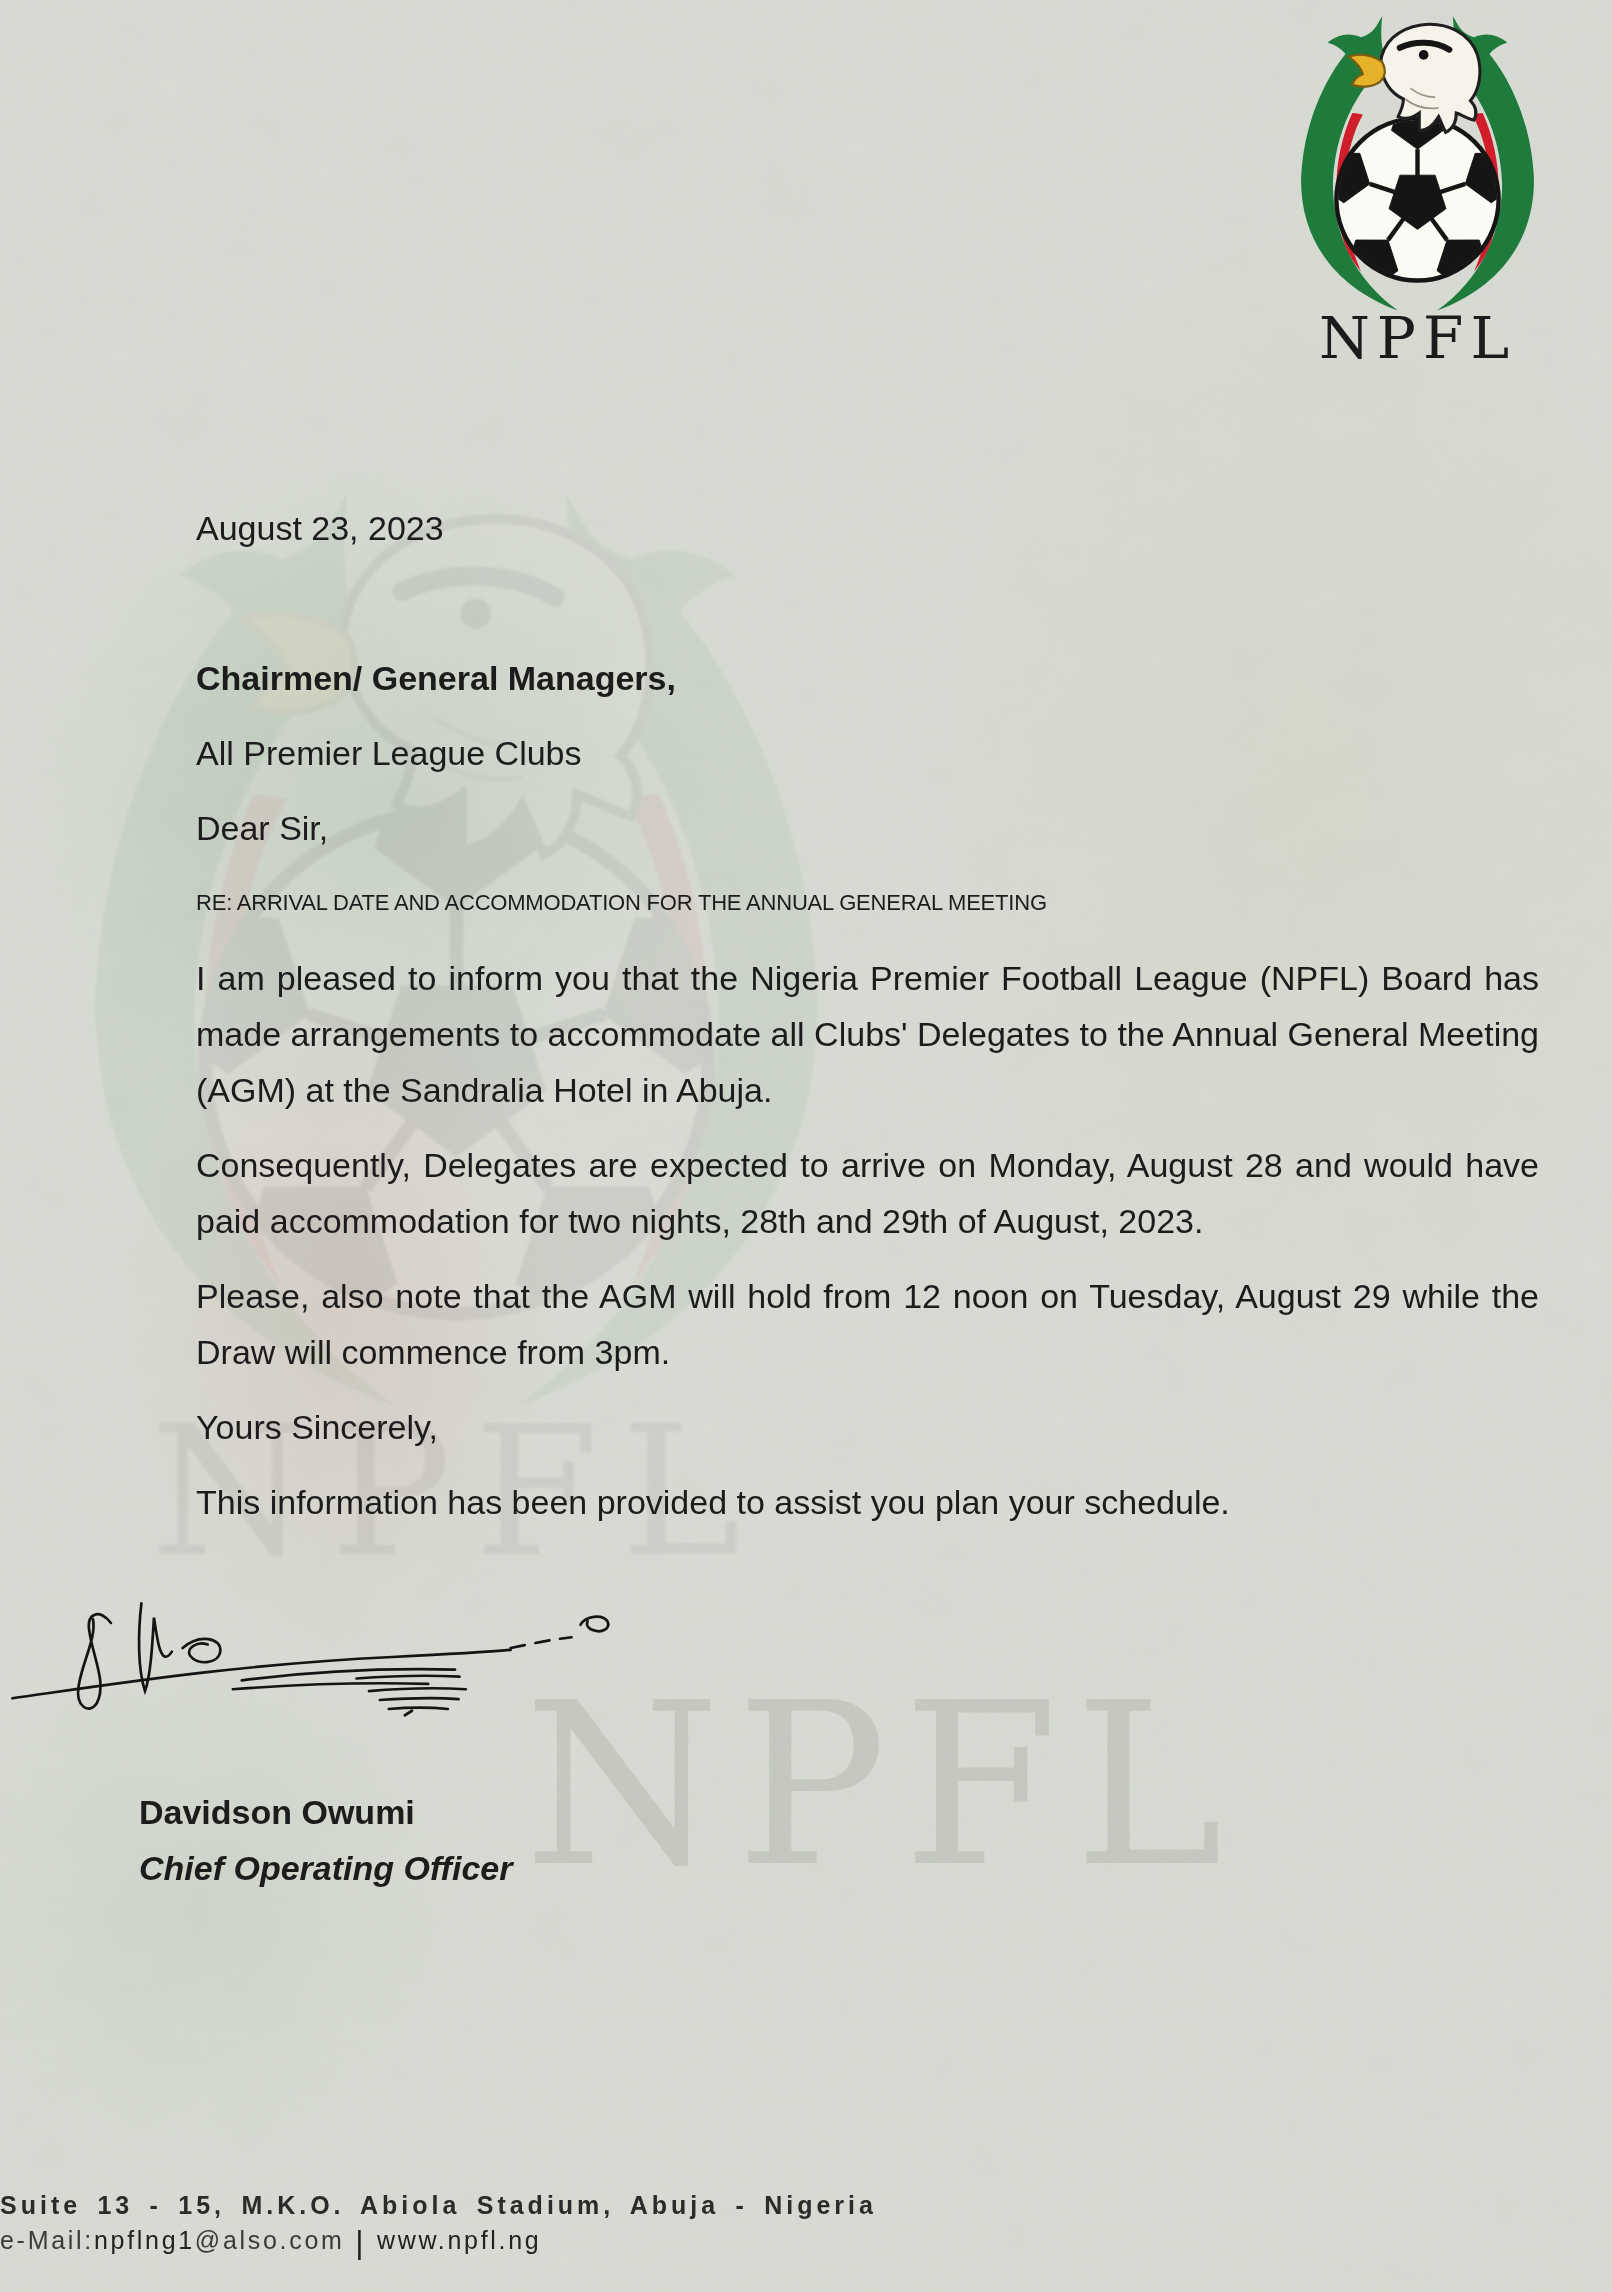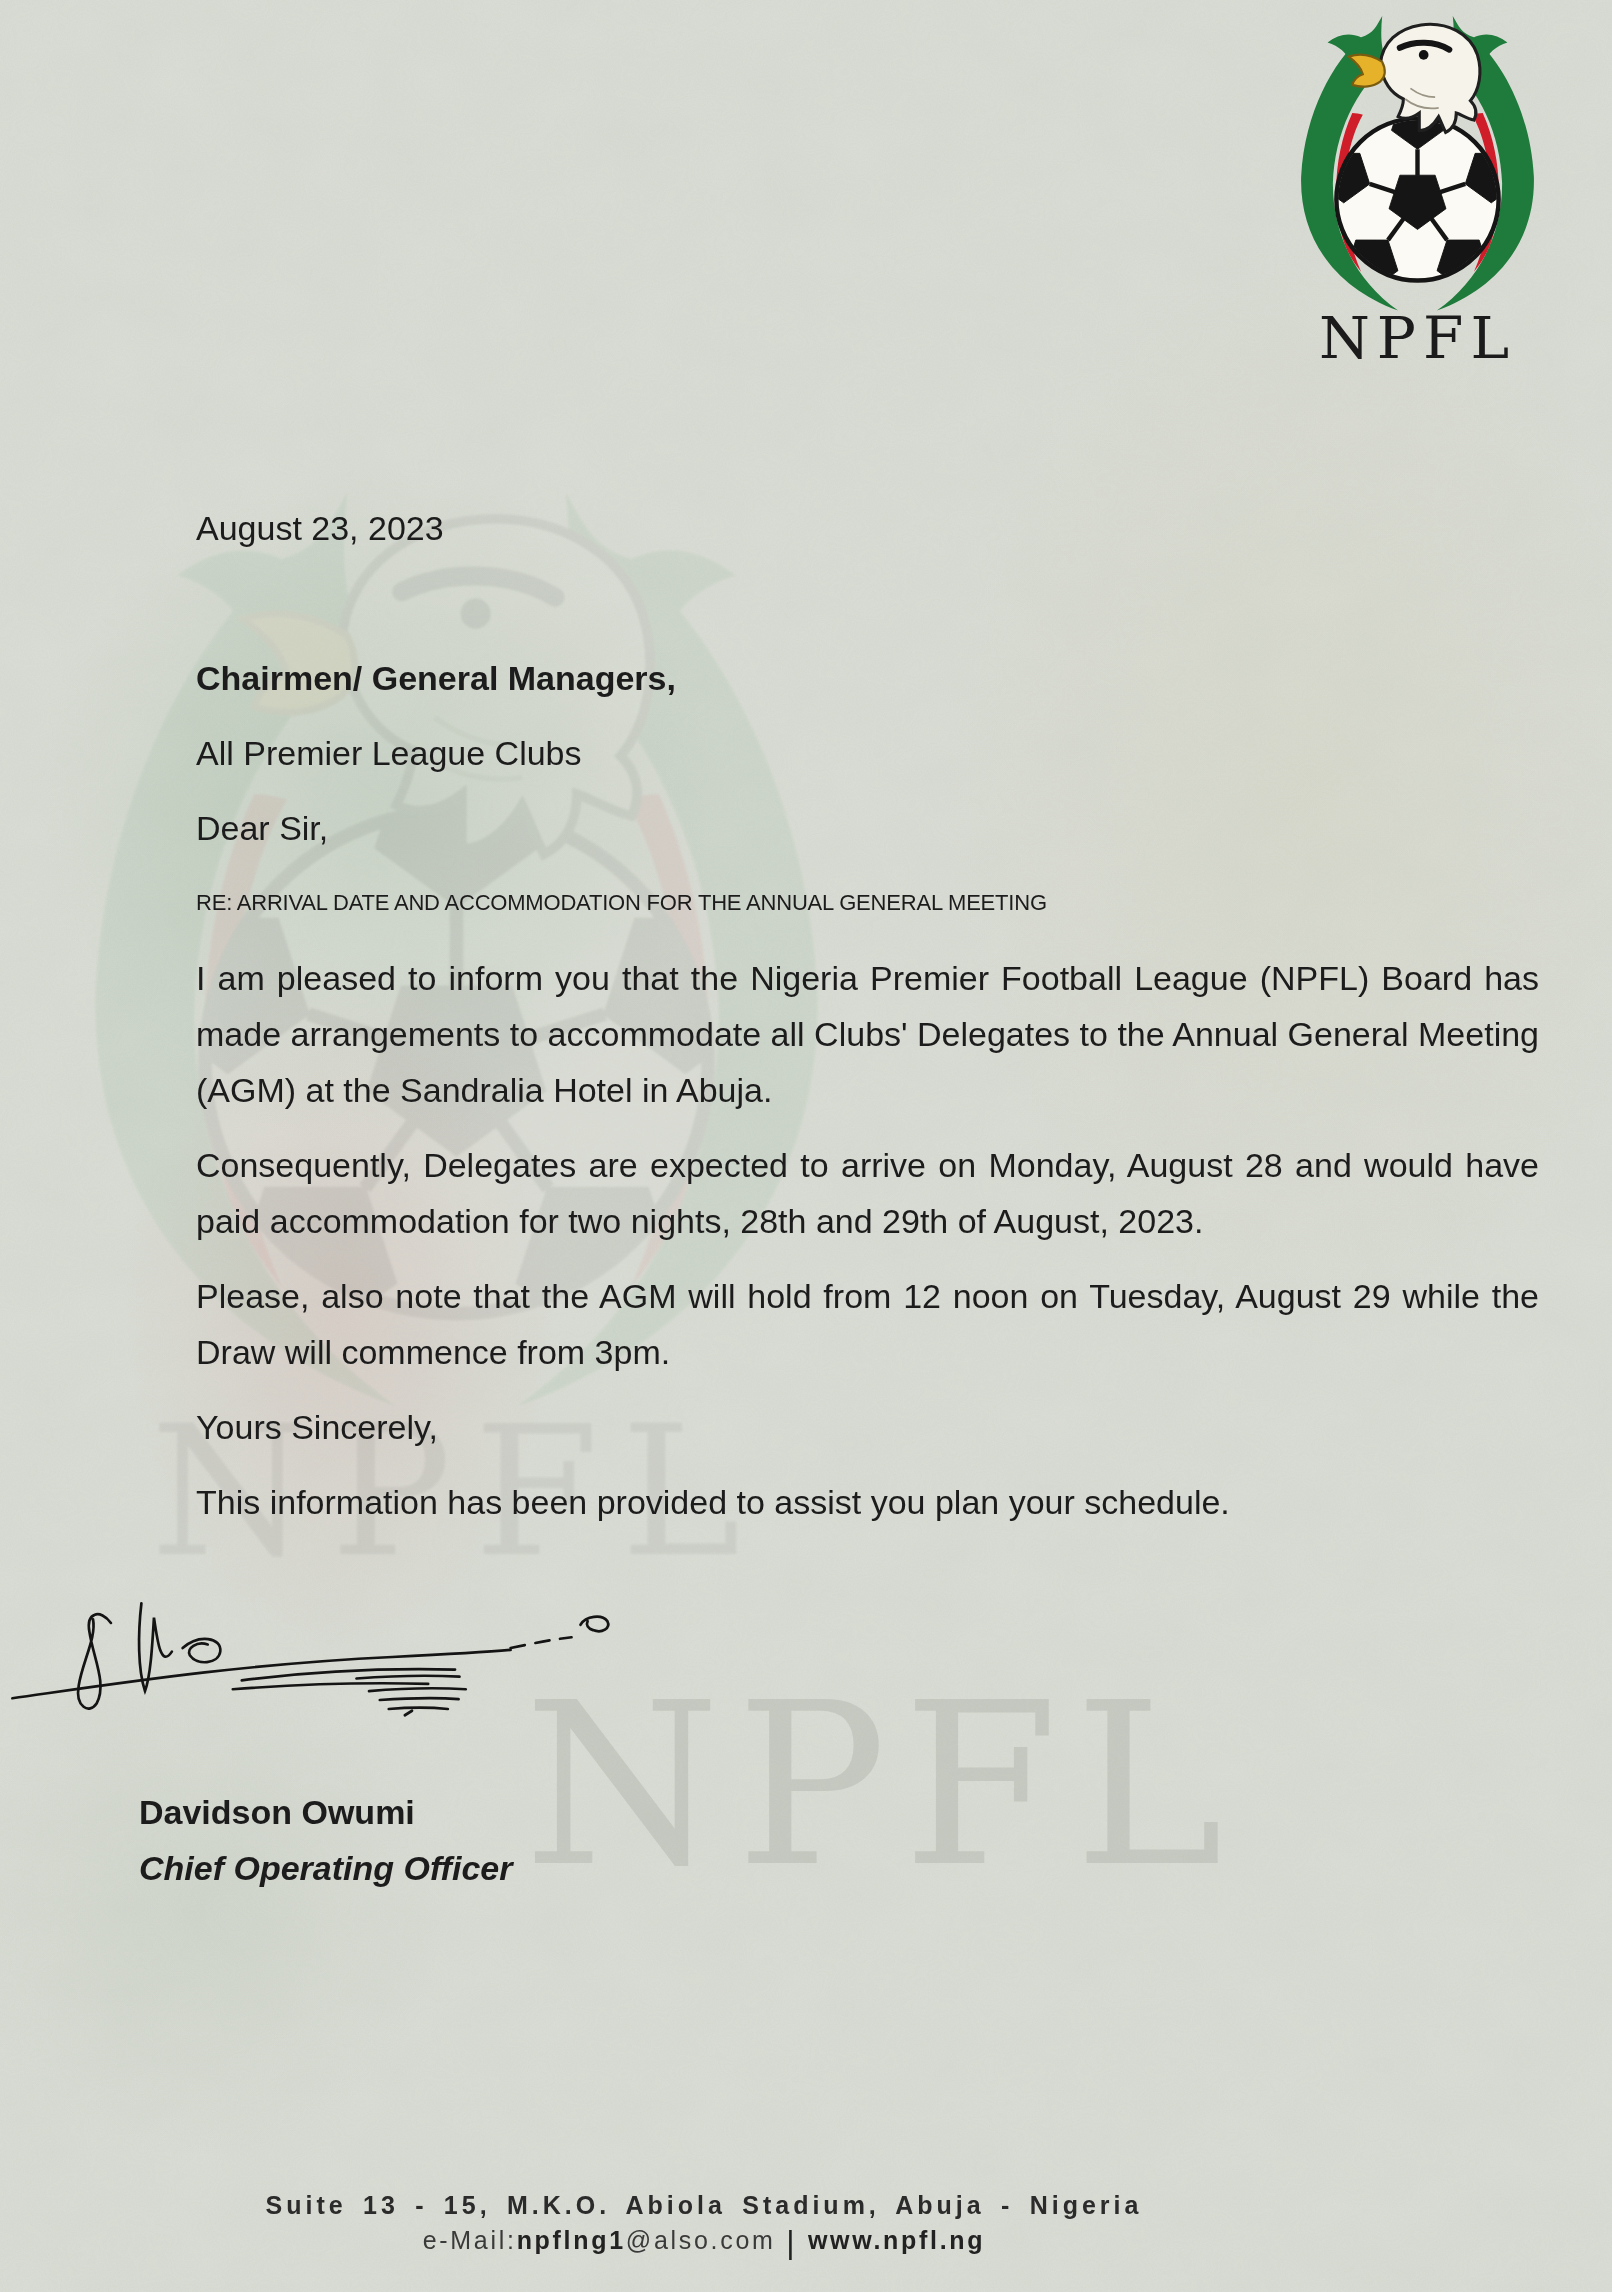--- a/index.html
+++ b/index.html
@@ -36,24 +36,24 @@
   .gap{margin-bottom:94px !important;}
   .bold{font-weight:700;}
   .just{text-align:justify;}
   .subject{font-weight:400;font-size:22px;white-space:nowrap;letter-spacing:-0.2px;}
 
   .signature{left:7.2px;top:1596px;width:638px;height:122px;z-index:3;}
   .sig-block{position:absolute;left:139px;top:1784px;z-index:2;font-size:34px;line-height:56px;}
   .sig-block p{margin:0;font-weight:700;}
   .sig-title{font-style:italic;}
 
-  footer{position:absolute;left:0;width:1408px;top:2191px;text-align:center;z-index:2;}
+  footer{position:absolute;left:0;width:1408px;top:2191px;z-index:2;}
   .f1{font-weight:700;font-size:25px;letter-spacing:4px;word-spacing:5.4px;color:#2b2b2b;}
   .f2{font-size:25px;letter-spacing:2.7px;margin-top:3.6px;color:#3a3a3a;}
-  .f2 .b{font-weight:700;color:#222;}
+  .f2 .b{font-weight:400;color:#222;}
   .f2 .sep{display:inline-block;font-size:32px;font-weight:400;padding:0 10.7px;
     vertical-align:-3.6px;color:#222;}
   .defs{position:absolute;width:0;height:0;overflow:hidden;}
 </style>
 </head>
 <body>
 
 <div class="page">
 
   <svg class="defs" aria-hidden="true">

